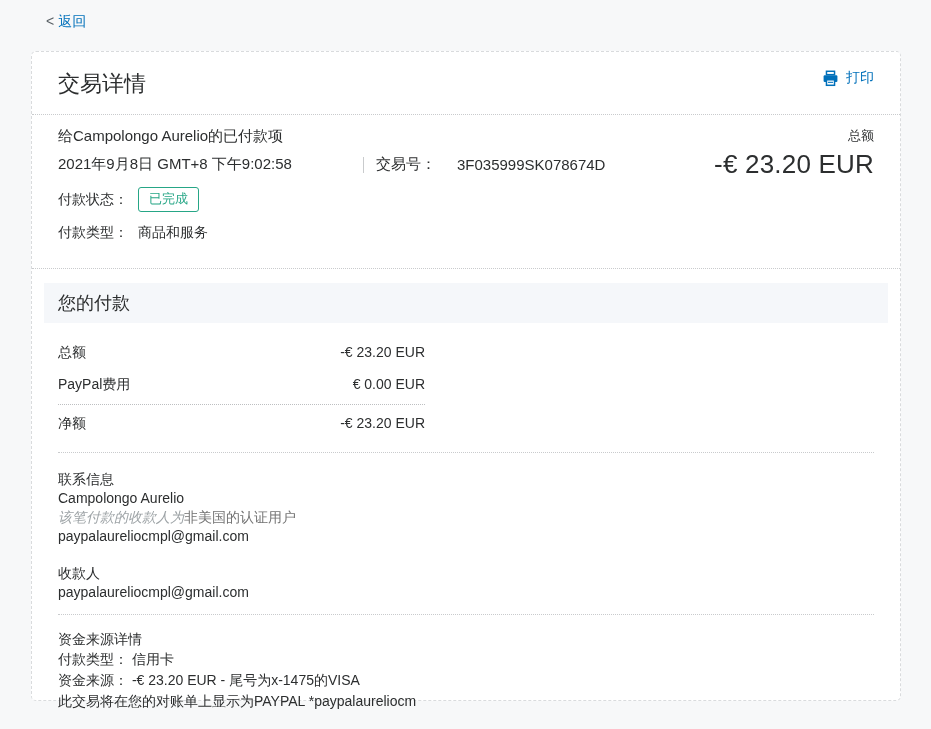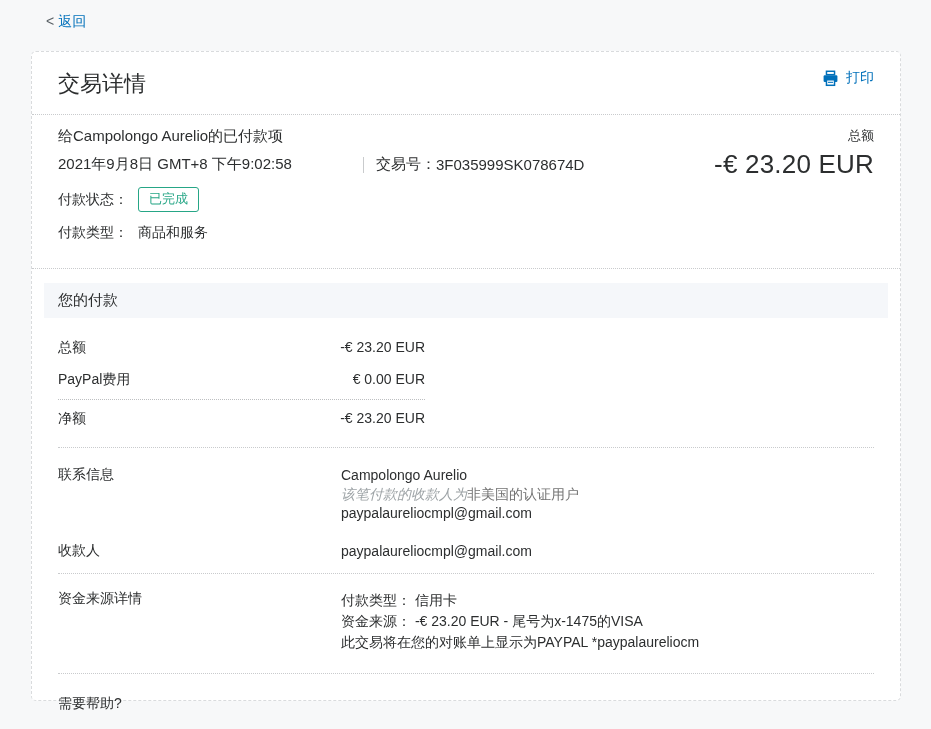--- a/index.html
+++ b/index.html
@@ -45,46 +45,46 @@
     color: var(--blue); font-size: 14px;
     font-family: inherit;
   }
 
   
   .summary { position: relative; padding: 12px 26px 14px 26px; border-bottom: 1px dotted #c9cbcd; }
   .pay-to { font-size: 15px; margin-bottom: 9px; }
   .date-row { display: flex; align-items: center; font-size: 15px; margin-bottom: 13px; }
   .date-row .date { width: 305px; flex-shrink: 0; }
   .vbar { border-left: 1px solid #c9cbcd; height: 16px; margin-right: 12px; }
-  .txn-label { margin-right: 0; }
+  .txn-label { margin-right: 21px; }
   .kv-row { display: flex; align-items: center; font-size: 14px; margin-bottom: 12px; }
   .kv-row:last-child { margin-bottom: 0; }
   .kv-row .k { margin-right: 10px; }
   .status-badge {
     display: inline-block;
     border: 1px solid var(--teal); color: var(--teal);
     font-size: 13px; padding: 2px 10px 3px 10px; border-radius: 3px;
   }
   .total-block { position: absolute; top: 12px; right: 26px; text-align: right; }
   .total-caption { font-size: 13px; margin-bottom: 4px; }
   .total-amount { font-size: 26px; font-weight: 400; letter-spacing: 0.2px; }
 
   
   .section-bar {
     margin: 14px 12px 0 12px;
     background: var(--bar-bg);
-    padding: 8px 14px; font-size: 15px;
+    padding: 8px 14px; font-size: 18px;
   }
   .amounts { padding: 14px 26px 0 26px; }
   .amt-row { display: flex; justify-content: space-between; width: 367px; padding: 7px 0; font-size: 14px; }
   .amt-divider { width: 367px; border-top: 1px dotted #bdbfc1; margin: 3px 0; }
   .full-divider { margin: 12px 26px 0 26px; border-top: 1px dotted #c9cbcd; }
 
   
-  .info-block { padding: 18px 26px 0 26px; display: flex; font-size: 14px; }
+  .info-block { padding: 18px 26px 0 26px; display: flex; font-size: 14px; flex-direction: column; }
   .info-label { width: 283px; flex-shrink: 0; }
   .info-value { line-height: 19px; }
   .info-value.lh21 { line-height: 21px; }
   .gray { color: var(--gray); font-style: italic; }
   .bold { font-weight: 400; color: #737373; }
   .recipient-block { padding-top: 19px; }
 
   
   .help { padding: 21px 26px 0 26px; font-size: 14px; }
   .help-title { margin-bottom: 5px; }

